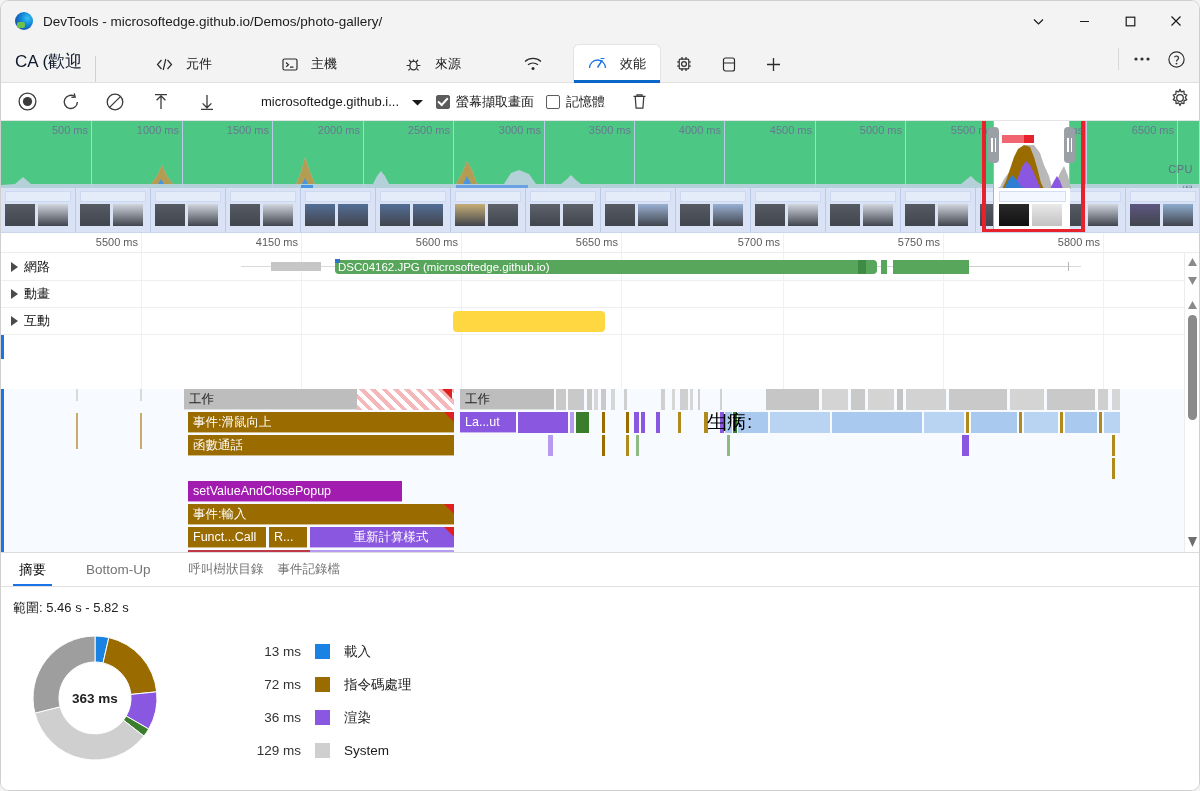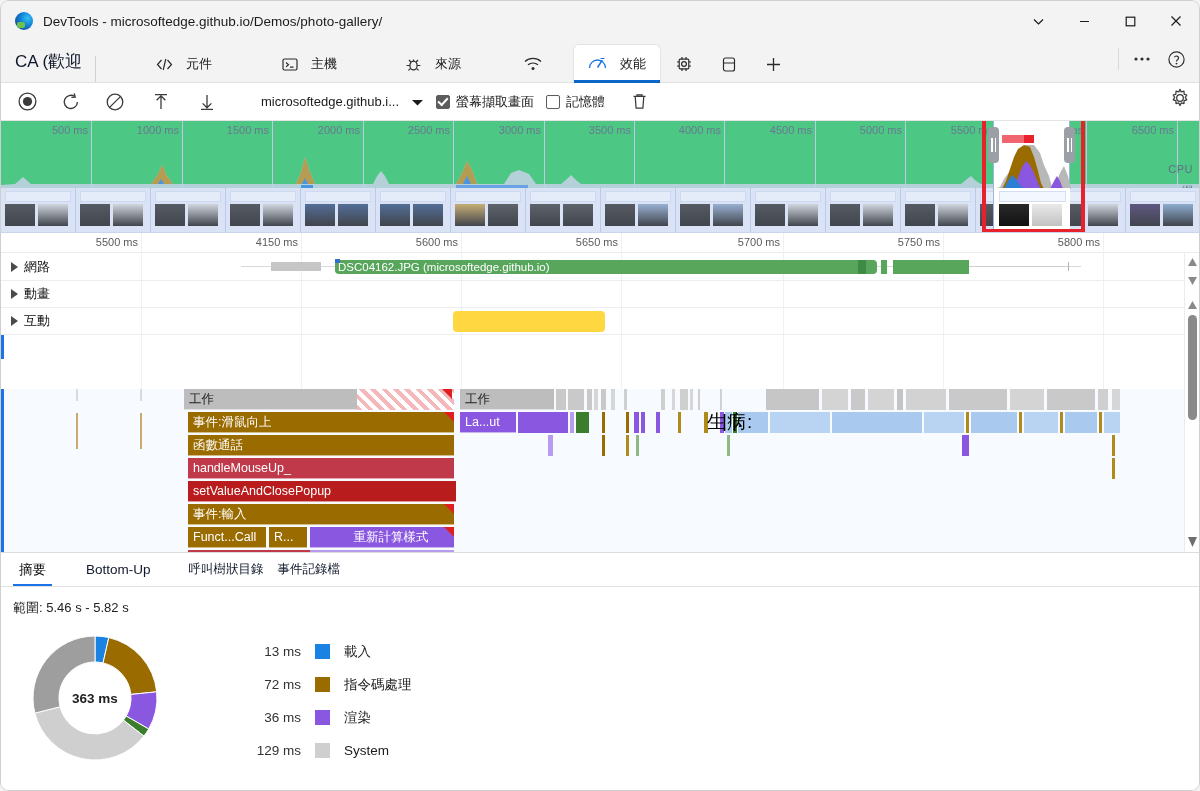--- a/index.html
+++ b/index.html
@@ -255,21 +255,21 @@
 
   
   .bottom { position: relative; background: #fff; height: 241px; }
   .btabs {
     height: 34px; display: flex; align-items: stretch;
     border-bottom: 1px solid #e0e0e0;
     padding-left: 4px;
   }
   .btab {
     display: flex; align-items: center; padding: 0 14px;
-    font-size: 13.5px; color: #0f172a; position: relative;
+    font-size: 13.5px; color: #737373; position: relative;
   }
   .btab.selected { color: #0a0a0a; }
   .btab.selected:after {
     content: ""; position: absolute; left: 8px; right: 8px; bottom: 0;
     height: 2.5px; background: #1a73e8;
   }
   .range-line { padding: 12px 0 6px 12px; font-size: 13px; color: #222; }
   .summary-body { display: flex; align-items: flex-start; padding-left: 6px; }
   .donut-wrap { position: relative; width: 180px; height: 150px; flex: none; }
   .donut-center {
@@ -836,26 +836,23 @@
         <span>函數通話</span>
       </div>
       <div style="position:absolute;left:544px;top:46px;height:21px;width:5px;background:#b79bf0"></div>
       <div style="position:absolute;left:598px;top:46px;height:21px;width:3px;background:#9a6c00"></div>
       <div style="position:absolute;left:622px;top:46px;height:21px;width:3px;background:#b08a1a"></div>
       <div style="position:absolute;left:632px;top:46px;height:21px;width:3px;background:#8fb982"></div>
       <div style="position:absolute;left:723px;top:46px;height:21px;width:3px;background:#8fb982"></div>
       <div style="position:absolute;left:958px;top:46px;height:21px;width:7px;background:#8a57e0"></div>
       <div style="position:absolute;left:1108px;top:46px;height:21px;width:3px;background:#b08a1a"></div>
 
-      <div class="ev-bar" style="left:184px;top:69px;width:266px;background:#c0394b;">
-        <span>handleMouseUp_</span>
-      </div>
       <div style="position:absolute;left:1108px;top:69px;height:21px;width:3px;background:#b08a1a"></div>
 
-      <div class="ev-bar" style="left:184px;top:92px;width:268px;background:#b91c1c;">
+      <div class="ev-bar" style="left:184px;top:92px;width:214px;background:#a21caf;">
         <span>setValueAndClosePopup</span>
       </div>
 
       <div class="ev-bar" style="left:184px;top:115px;width:266px;background:#9a6c00;">
         <span>事件:輸入</span>
       </div>
       <div style="position:absolute;left:440px;top:115px;width:0;height:0;border-top:10px solid #e02020;border-left:10px solid transparent;"></div>
 
       <div class="ev-bar" style="left:184px;top:138px;width:78px;background:#9a6c00;">
         <span>Funct...Call</span>

